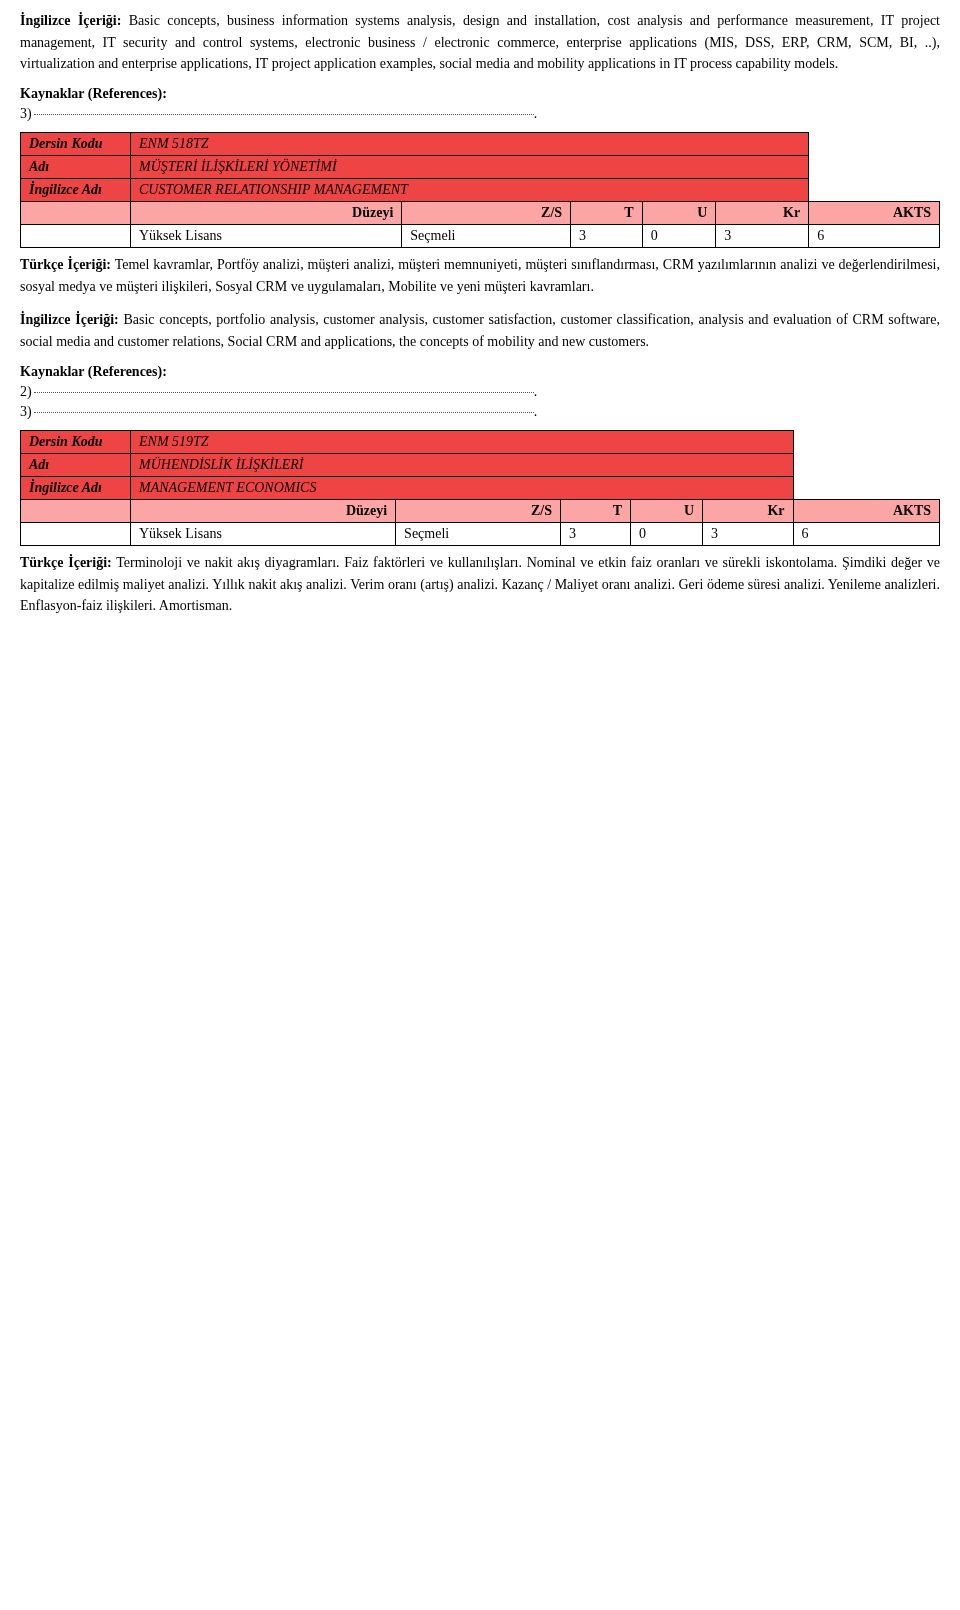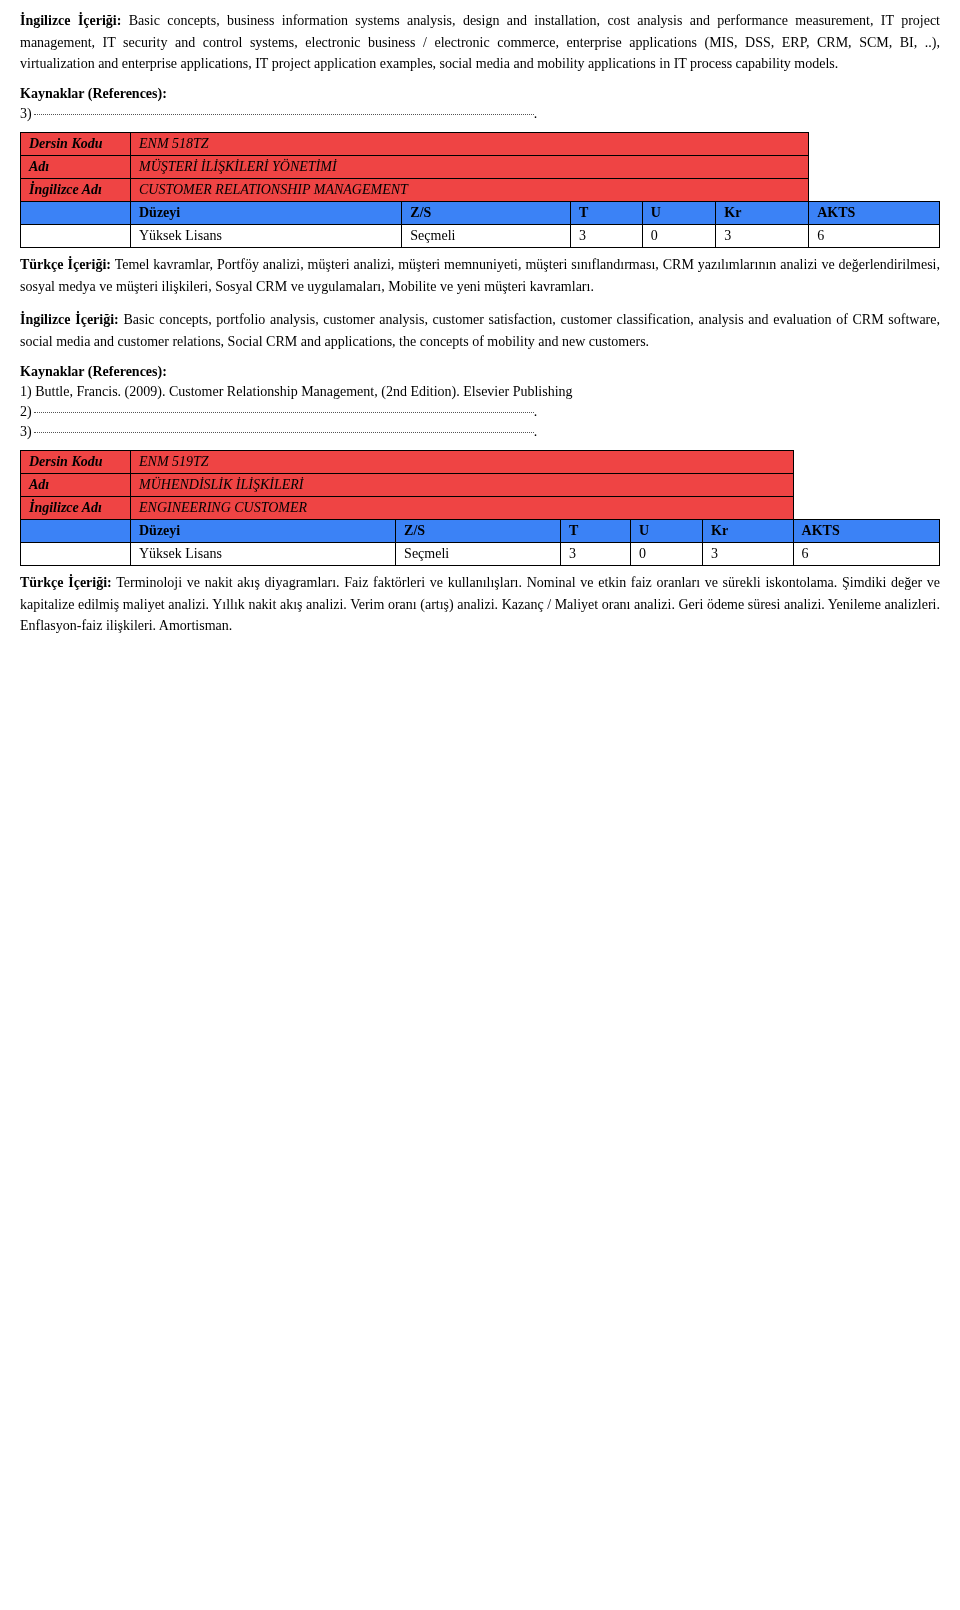--- a/index.html
+++ b/index.html
@@ -58,22 +58,22 @@
       text-align: justify;
       line-height: 1.55;
       margin-bottom: 6px;
     }
 
     .section-divider {
       margin-top: 12px;
     }
 
     .col-hdr-row td {
-      background: #3b82f6;
-      text-align: left;
+      background: #fca5a5;
+      text-align: right;
       font-weight: bold;
       border: 1px solid #000;
     }
 
     .val-row td {
       border: 1px solid #000;
     }
   </style>
 </head>
 <body>
@@ -130,42 +130,41 @@
   <span>Temel kavramlar, Portföy analizi, müşteri analizi, müşteri memnuniyeti, müşteri sınıflandırması, CRM yazılımlarının analizi ve değerlendirilmesi, sosyal medya ve müşteri ilişkileri, Sosyal CRM ve uygulamaları, Mobilite ve yeni müşteri kavramları.</span>
 </div>
 
 <div class="body-text section-divider">
   <span class="bold">İngilizce İçeriği:</span>
   <span>Basic concepts, portfolio analysis, customer analysis, customer satisfaction, customer classification, analysis and evaluation of CRM software, social media and customer relations, Social CRM and applications, the concepts of mobility and new customers.</span>
 </div>
 
 <div class="references-section">
   <div class="ref-item bold">Kaynaklar (References):</div>
-  <div class="ref-item">1) Buttle, Francis. (2009). Customer Relationship Management, (2nd Edition). Elsevier Publishing</div>
   <div class="ref-item">
     <span>2)</span><span style="display:inline-block; width:500px; border-bottom: 1px dotted #555; vertical-align: middle; margin-left:2px;"></span>.
   </div>
   <div class="ref-item">
     <span>3)</span><span style="display:inline-block; width:500px; border-bottom: 1px dotted #555; vertical-align: middle; margin-left:2px;"></span>.
   </div>
 </div>
 
 <table class="section-table">
   <tbody>
       <tr class="header-row">
     <td class="label-cell">Dersin Kodu</td>
     <td colspan="6">ENM 519TZ</td>
   </tr>
   <tr class="header-row">
     <td class="label-cell">Adı</td>
     <td colspan="6">MÜHENDİSLİK İLİŞKİLERİ</td>
   </tr>
   <tr class="header-row">
     <td class="label-cell">İngilizce Adı</td>
-    <td colspan="6">ENGINEERING CUSTOMER</td>
+    <td colspan="6">MANAGEMENT ECONOMICS</td>
   </tr>
   <tr class="col-hdr-row">
     <td colspan="2" style="border:1px solid #000;"></td>
     <td>Düzeyi</td>
     <td>Z/S</td>
     <td>T</td>
     <td>U</td>
     <td>Kr</td>
     <td>AKTS</td>
   </tr>

